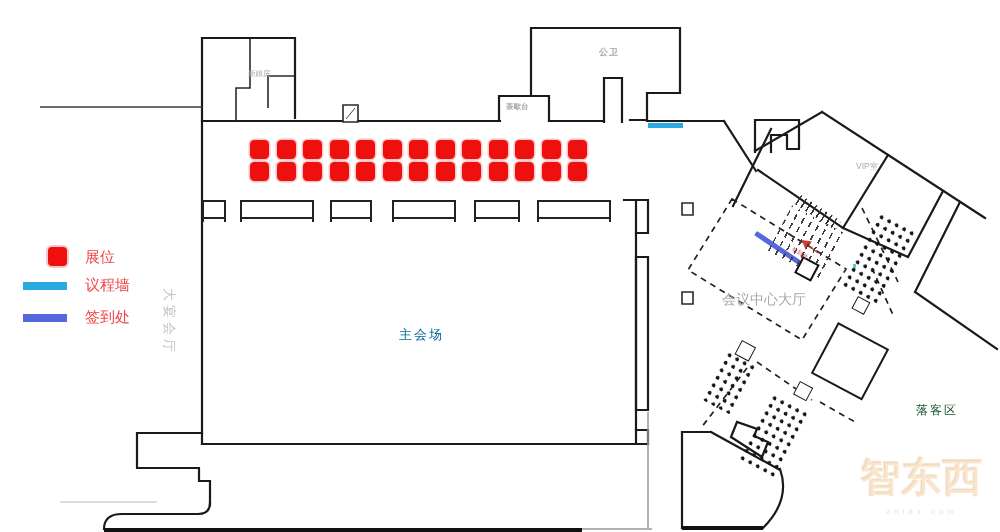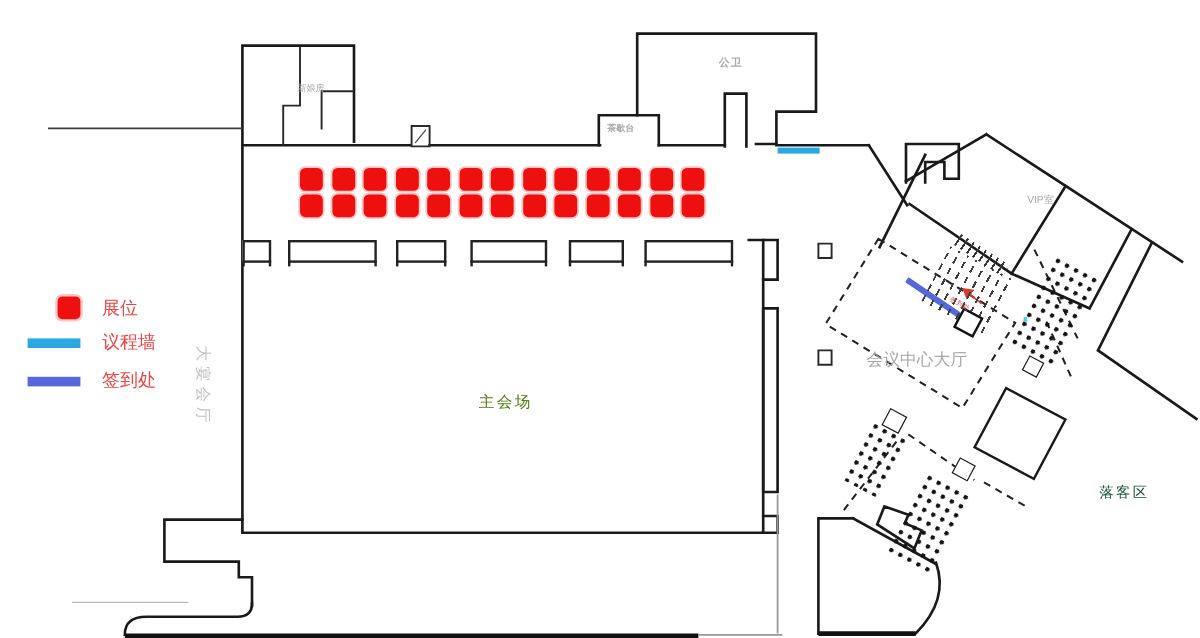--- a/index.html
+++ b/index.html
@@ -4,21 +4,21 @@
 <style>
   html,body{margin:0;padding:0;background:#fff;font-family:"Liberation Sans",sans-serif;}
   #canvas{position:relative;width:1000px;height:532px;background:#fff;overflow:hidden;}
   #walls{position:absolute;left:0;top:0;}
   .lbl{position:absolute;color:#a8a8a8;white-space:nowrap;}
   .lbl-bridal{left:248px;top:69px;font-size:7.5px;}
   .lbl-restroom{left:599px;top:46px;font-size:9px;letter-spacing:1px;font-weight:bold;}
   .lbl-tea{left:506px;top:102px;font-size:7.5px;font-weight:bold;}
   .lbl-vip{left:810px;top:161px;font-size:8.5px;margin-left:46px;}
   .lbl-lobby{left:722px;top:291px;font-size:14px;}
-  .lbl-main{left:399px;top:326px;font-size:13px;color:#4d7c0f;letter-spacing:2px;}
+  .lbl-main{left:399px;top:326px;font-size:13px;color:#0369a1;letter-spacing:2px;}
   .lbl-dropoff{left:916px;top:402px;font-size:12px;color:#14532d;letter-spacing:2px;}
   .lbl-banquet{left:178px;top:288px;font-size:13px;color:#c2bfbf;letter-spacing:4px;
                transform:rotate(90deg);transform-origin:0 0;}
   
   .legend-swatch-booth{position:absolute;left:48px;top:247px;width:19px;height:19px;
      background:var(--c-booth,#ee0f0f);border-radius:4px;box-shadow:0 0 0 2px #fbc6c6;}
   .legend-bar{position:absolute;left:23px;width:44px;height:8px;}
   .legend-bar.agenda{top:282px;background:var(--c-agenda,#29abe2);}
   .legend-bar.signin{top:314px;background:var(--c-signin,#5568de);}
   .legend-label{position:absolute;left:85px;font-size:15px;color:#ef4444;}
@@ -196,14 +196,18 @@
 
   <div>
     <div class="legend-swatch-booth"></div>
     <div class="legend-bar agenda"></div>
     <div class="legend-bar signin"></div>
     <div class="legend-label ll-0">展位</div>
     <div class="legend-label ll-1">议程墙</div>
     <div class="legend-label ll-2">签到处</div>
   </div>
 
+  <div class="watermark">
+    <div class="wm-title">智东西</div>
+    <div class="wm-url">zhidx.com</div>
+  </div>
 
 </div>
 
 </body></html>

